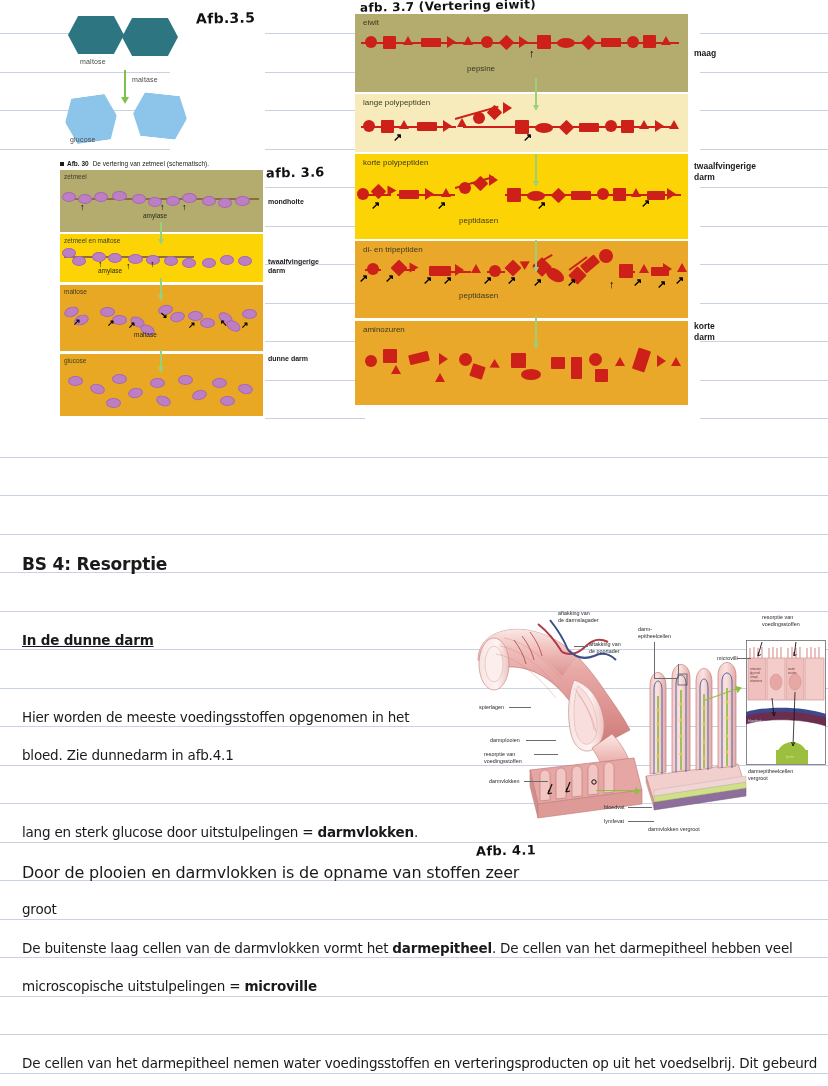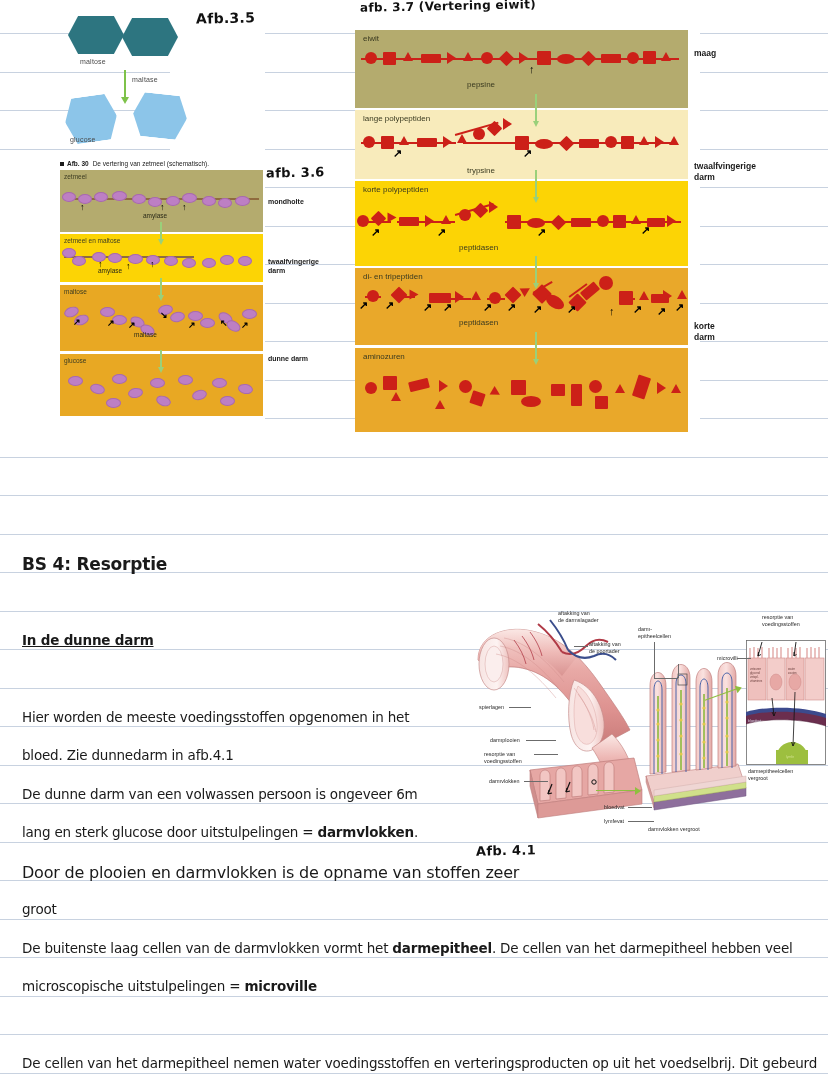--- a/index.html
+++ b/index.html
@@ -65,21 +65,21 @@
   }
   .chainline { position:absolute; height:1.5px; background:#8f6b3e; }
   .bkarrow { position: absolute; color:#000; font-size: 9px; line-height: 1; font-weight: 700;}
   .enz { position: absolute; font-size: 6.5px; color: #2a2a18; }
   .connarrow { position: absolute; width: 2px; background: #9ad07a; }
   .connarrow::after{ content:""; position:absolute; left:-2.5px; bottom:-5px;
     border-left:3.5px solid transparent;border-right:3.5px solid transparent;border-top:6px solid #9ad07a;}
   .sidelbl { position: absolute; font-size: 7px; font-weight: 700; color: #1a1a1a; line-height: 1.25; }
 
   
-  #fig37 { position: absolute; left: 355px; top: 14px; width: 333px; z-index: 2; margin-top: 16px; }
+  #fig37 { position: absolute; left: 355px; top: 14px; width: 333px; z-index: 2; }
   .pband { position: relative; width: 333px; overflow: hidden; }
   .pband .blbl { position:absolute; left:8px; top:4px; font-size:8px; color:#3a3a20;}
   .pb-olive { background: #b4ab6e; }
   .pb-cream { background: #f8ebbb; }
   .pb-yellow { background: #fcd405; }
   .pb-orange { background: #e9a82a; }
   .sh { position: absolute; background: #cc2018; }
   .sh-c { border-radius: 50%; }
   .sh-sq { border-radius: 1px; }
   .sh-tri { background: transparent; width:0;height:0;
@@ -294,21 +294,21 @@
       <div class="sh sh-ell" style="left:202px;top:24px; width:18px;height:10px;"></div>
       <div class="sh sh-dia" style="left:228px;top:23px; width:11px;height:11px;"></div>
       <div class="sh sh-rect" style="left:246px;top:24px; width:20px;height:9px;"></div>
       <div class="sh sh-c" style="left:272px;top:22px; width:12px;height:12px;"></div>
       <div class="sh sh-sq" style="left:288px;top:21px; width:13px;height:13px;"></div>
       <div class="sh sh-tri" style="left:306px;top:22px;"></div>
       <div class="barrow" style="left:174px; top:34px;">↑</div>
       <div class="penz" style="left:112px; top:50px;text-align:right;">pepsine</div>
     </div>
 
-    <div class="pband pb-cream" style="height:69px; margin-top:2px;">
+    <div class="pband pb-cream" style="height:58px; margin-top:2px;">
       <span class="blbl">lange polypeptiden</span>
       <div class="backbone" style="left:6px; top:32px; width:95px;"></div>
       <div class="backbone" style="left:100px; top:24px; width:45px; transform:rotate(-16deg); transform-origin:left center;"></div>
       <div class="backbone" style="left:108px; top:32px; width:212px;"></div>
       <div class="sh sh-c" style="left:8px;  top:26px; width:12px;height:12px;"></div>
       <div class="sh sh-sq" style="left:26px; top:26px; width:13px;height:13px;"></div>
       <div class="sh sh-tri" style="left:44px; top:26px;"></div>
       <div class="sh sh-rect" style="left:62px; top:28px; width:20px;height:9px;"></div>
       <div class="sh sh-arw" style="left:88px; top:26px;"></div>
       <div class="sh sh-tri" style="left:102px;top:24px;"></div>
@@ -438,21 +438,20 @@
 darm</span></div>
   <div class="sidelbl" style="left:694px; top:321px; font-size:8.5px; white-space:pre-line;"><span>korte
 darm</span></div>
 
   <div class="htext" style="left:22px; top:554px; font-size:17px; font-weight:700;">BS 4: Resorptie</div>
 
   <div class="htext" style="left:22px; top:632px; font-size:13.5px; font-weight:700;text-decoration:underline;">In de dunne darm</div>
 
   <div class="htext" style="left:22px; top:709px; font-size:13.5px;">Hier worden de meeste voedingsstoffen opgenomen in het</div>
   <div class="htext" style="left:22px; top:747px; font-size:13.5px;">bloed. Zie dunnedarm in afb.4.1</div>
-  <div class="htext" style="left:22px; top:786px; font-size:13.5px;">De dunne darm van een volwassen persoon is ongeveer 6m</div>
 
   <div class="htext" style="left:22px; top:824px; font-size:13.5px;">
     <span>lang en sterk glucose door uitstulpelingen = </span><b>darmvlokken</b><span>.</span>
   </div>
 
   <div class="htext" style="left:22px; top:863px; font-size:16px;">Door de plooien en darmvlokken is de opname van stoffen zeer</div>
   <div class="htext" style="left:22px; top:901px; font-size:13.5px;">groot</div>
 
   <div class="htext" style="left:22px; top:940px; font-size:13.5px;">
     <span>De buitenste laag cellen van de darmvlokken vormt het </span><b>darmepitheel</b><span>. De cellen van het darmepitheel hebben veel</span>

